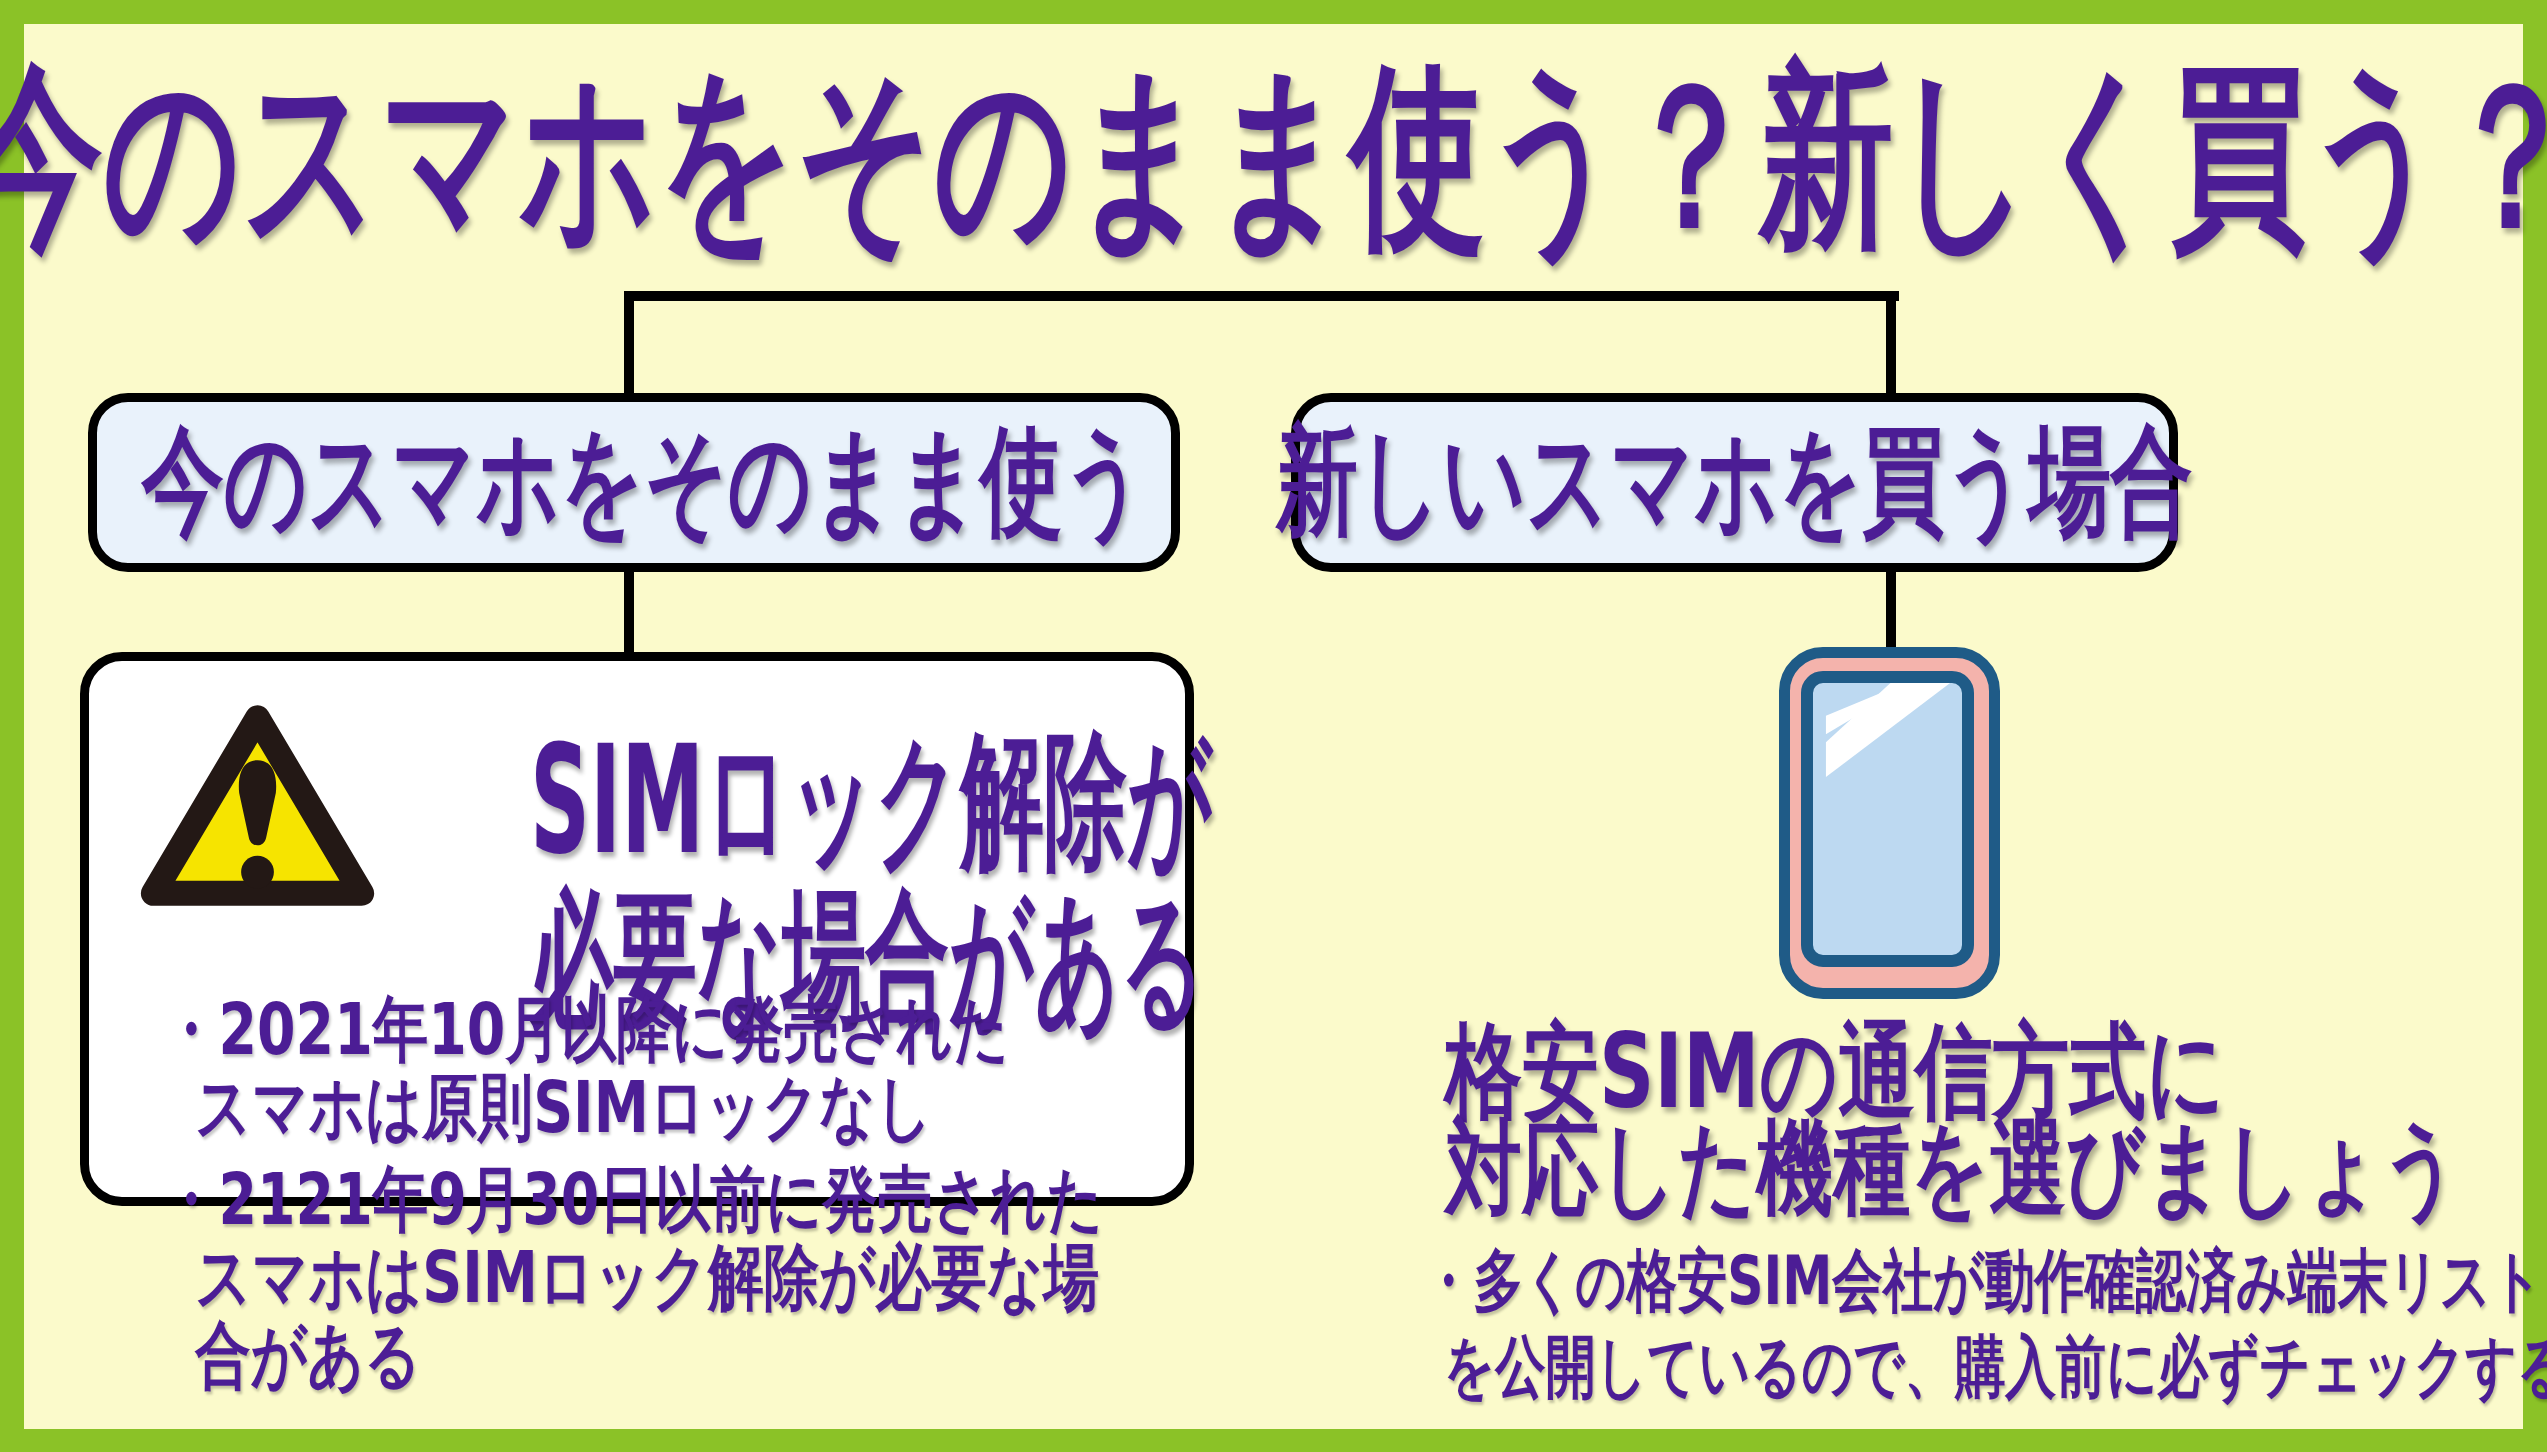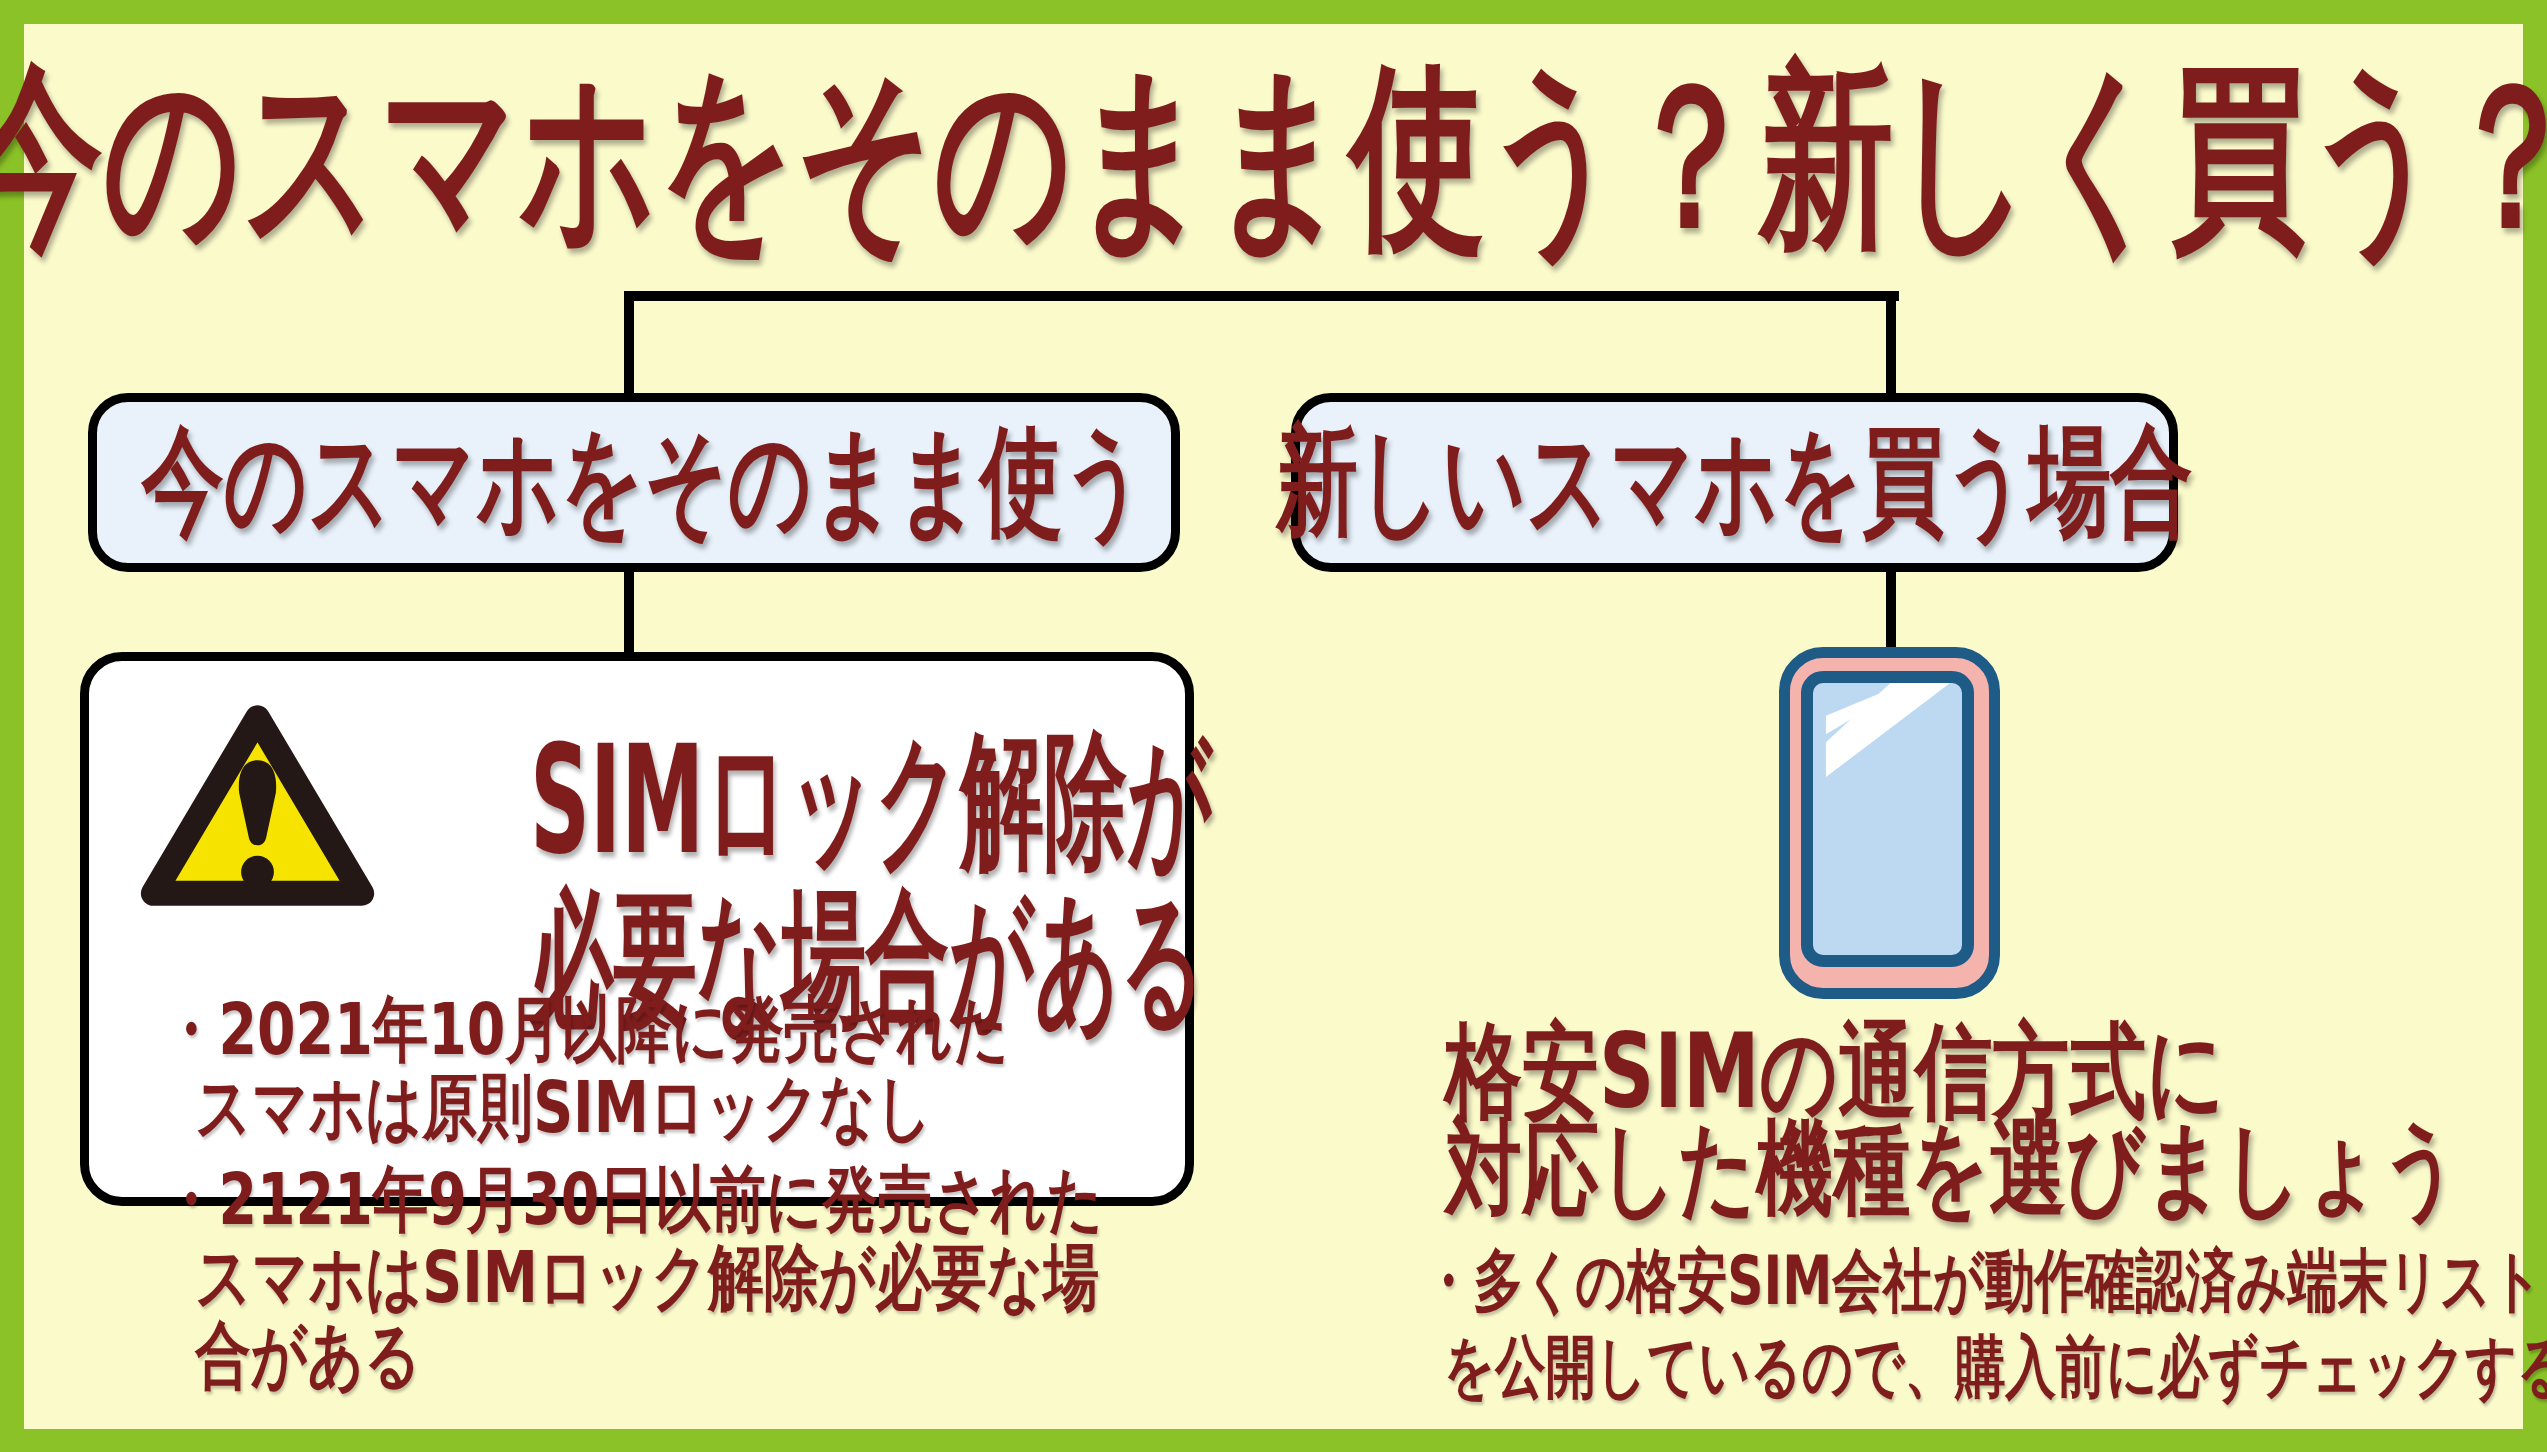--- a/index.html
+++ b/index.html
@@ -1,18 +1,18 @@
 <!DOCTYPE html>
 <html><head>
 <meta charset="utf-8">
 <style>
   html,body{margin:0;padding:0;background:#ddd;}
   .canvas{
     position:relative;width:2547px;height:1453px;background:#8BC227;
-    font-family:"DejaVu Sans","Liberation Sans",sans-serif;color:#7f1d1d;overflow:hidden;
+    font-family:"DejaVu Sans","Liberation Sans",sans-serif;color:#4c1d95;overflow:hidden;
   }
   .paper{position:absolute;left:24px;top:24px;right:24px;bottom:24px;background:#FBFACB;}
   .shadowed{text-shadow:4px 5px 6px rgba(0,0,0,0.30);}
   .title{
     position:absolute;top:52px;left:50%;width:max-content;white-space:nowrap;
     font-size:199px;line-height:209px;font-weight:900;
     transform:translateX(-50%) scaleX(0.68);transform-origin:center top;
   }
   .hline,.vline{position:absolute;background:#000;}
   .hline{left:624px;top:291px;width:1275px;height:10px;}

